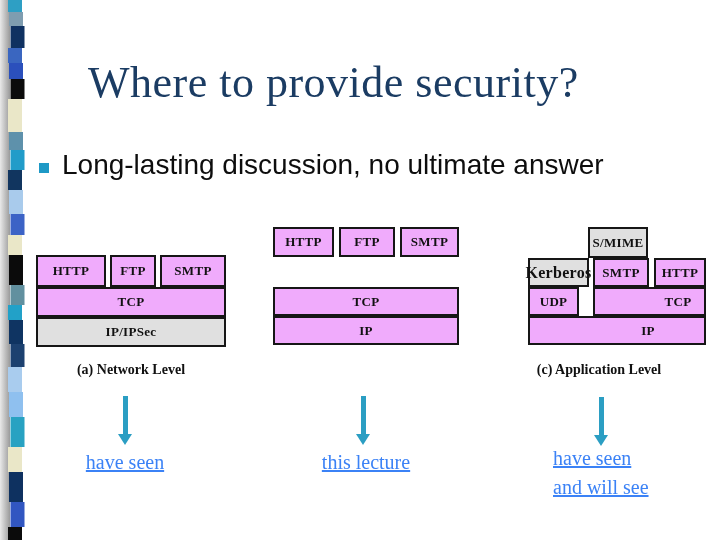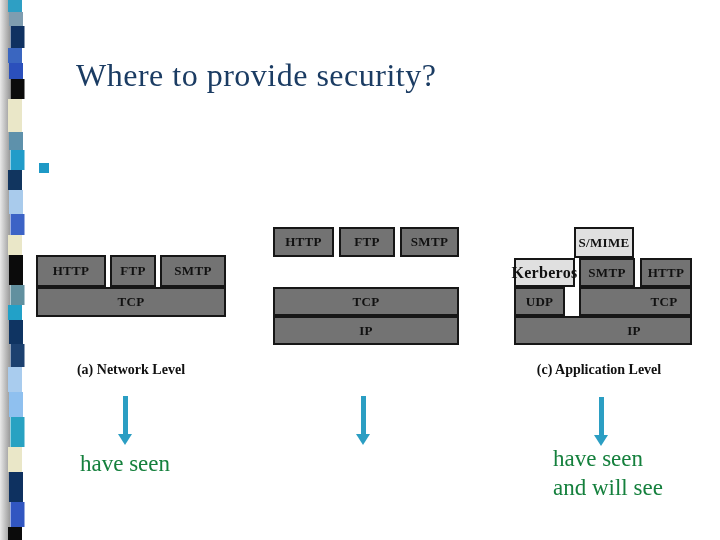--- a/index.html
+++ b/index.html
@@ -9,51 +9,51 @@
   
   .edge-shadow{position:absolute;left:0;top:0;width:10px;height:540px;
                background:linear-gradient(to right,#e9e9e9,#9a9a9a);}
   .strip{position:absolute;left:9px;top:0;width:14px;height:540px;
          display:flex;flex-direction:column;}
   .strip .blk{width:100%;}
   .strip .blk:nth-child(3n){transform:translateX(1.5px);}
   .strip .blk:nth-child(3n+1){transform:translateX(-1px);}
 
   
-  .title{position:absolute;left:76px;top:57px;margin:0;font-weight:normal;
-         font-size:32px;color:var(--title_text,#1b3c63);letter-spacing:.5px;
+  .title{position:absolute;left:88px;top:57px;margin:0;font-weight:normal;
+         font-size:44px;color:var(--title_text,#1b3c63);letter-spacing:.5px;
          font-family:"Liberation Serif",serif;}
   .bullet-square{position:absolute;left:39px;top:163px;width:10px;height:10px;
                  background:var(--bullet_square,#1e99c6);}
   .bullet-text{position:absolute;left:62px;top:149px;font-size:28px;color:#0d0d0d;
                font-family:"Liberation Sans",sans-serif;}
 
   
   .diag{position:absolute;}
   .cell{position:absolute;box-sizing:border-box;border:2px solid var(--line,#161616);
-        background:#737373;display:flex;align-items:center;justify-content:center;
+        background:#f0abfc;display:flex;align-items:center;justify-content:center;
         font-weight:bold;font-size:13px;color:#111;letter-spacing:.3px;}
   .cell.shaded{background:var(--shaded_cell,#e0e0e0);}
 
   #diag-a{left:36px;top:255px;width:190px;height:92px;}
   .a-http{left:0;top:0;width:70px;height:32px;}
   .a-ftp{left:74px;top:0;width:46px;height:32px;}
   .a-smtp{left:124px;top:0;width:66px;height:32px;}
   .a-tcp{left:0;top:32px;width:190px;height:30px;}
   .a-ip{left:0;top:62px;width:190px;height:30px;}
 
   #diag-b{left:273px;top:227px;width:186px;height:118px;}
   .b-http{left:0;top:0;width:61px;height:30px;}
   .b-ftp{left:66px;top:0;width:56px;height:30px;}
   .b-smtp{left:127px;top:0;width:59px;height:30px;}
   .b-ssl{left:0;top:30px;width:186px;height:30px;}
   .b-tcp{left:0;top:60px;width:186px;height:29px;}
   .b-ip{left:0;top:89px;width:186px;height:29px;}
 
-  #diag-c{left:514px;top:227px;width:178px;height:118px;}
+  #diag-c{left:528px;top:227px;width:178px;height:118px;}
   .c-smime{left:60px;top:0;width:60px;height:31px;}
   .c-kerberos{left:0;top:31px;width:61px;height:29px;font-size:16px;}
   .c-smtp{left:65px;top:31px;width:56px;height:29px;}
   .c-http{left:126px;top:31px;width:52px;height:29px;}
   .c-udp{left:0;top:60px;width:51px;height:29px;}
   .c-tcp{left:65px;top:60px;width:113px;height:29px;padding-left:57px;}
   .c-ip{left:0;top:89px;width:178px;height:29px;padding-left:62px;}
 
   .caption{position:absolute;top:362px;text-align:center;font-weight:bold;
            font-size:14px;color:#111;}
@@ -65,21 +65,21 @@
   .arrow{position:absolute;width:14px;}
   .arrow .shaft{width:5px;height:38px;margin:0 auto;background:var(--arrow,#2b9ec3);}
   .arrow .head{width:0;height:0;margin:0 auto;
                border-left:7px solid transparent;border-right:7px solid transparent;
                border-top:11px solid var(--arrow,#2b9ec3);}
   #arrow-network{left:118px;top:396px;}
   #arrow-transport{left:356px;top:396px;}
   #arrow-application{left:594px;top:397px;}
 
   
-  .note{position:absolute;font-size:23px;color:#15803d;}
+  .note{position:absolute;font-size:20px;color:#3b82f6;text-decoration:underline;}
   #note-network{left:40px;width:170px;top:451px;text-align:center;}
   #note-transport{left:290px;width:152px;top:451px;text-align:center;}
   #note-application{left:553px;top:444px;text-align:left;line-height:29px;}
 </style>
 </head>
 <body>
 
 <div class="slide">
 
   <div class="edge-shadow"></div>
@@ -107,26 +107,28 @@
       <div class="blk" style="background: rgb(40, 162, 194); height: 30px;"></div>
       <div class="blk" style="background: rgb(234, 231, 200); height: 25px;"></div>
       <div class="blk" style="background: rgb(14, 49, 96); height: 30px;"></div>
       <div class="blk" style="background: rgb(49, 86, 193); height: 25px;"></div>
       <div class="blk" style="background: rgb(11, 11, 11); height: 13px;"></div>
     </div>
 
   <h1 class="title">Where to provide security?</h1>
 
   <span class="bullet-square"></span>
+  <span class="bullet-text">Long-lasting discussion, no ultimate answer</span>
 
   <div class="diag" id="diag-a">
     <div class="cell a-http">HTTP</div>
     <div class="cell a-ftp">FTP</div>
     <div class="cell a-smtp">SMTP</div>
     <div class="cell a-tcp">TCP</div>
+    <div class="cell a-ip shaded">IP/IPSec</div>
   </div>
   <div class="caption" id="cap-a">(a) Network Level</div>
 
   <div class="diag" id="diag-b">
     <div class="cell b-http">HTTP</div>
     <div class="cell b-ftp">FTP</div>
     <div class="cell b-smtp">SMTP</div>
     <div class="cell b-tcp">TCP</div>
     <div class="cell b-ip">IP</div>
   </div>
@@ -149,18 +151,19 @@
   <div class="arrow" id="arrow-transport">
     <div class="shaft"></div>
     <div class="head"></div>
   </div>
   <div class="arrow" id="arrow-application">
     <div class="shaft"></div>
     <div class="head"></div>
   </div>
 
   <div class="note" id="note-network">have seen</div>
+  <div class="note" id="note-transport">this lecture</div>
   <div class="note" id="note-application">
     <div>have seen</div>
     <div>and will see</div>
   </div>
 
 </div>
 
 </body></html>

